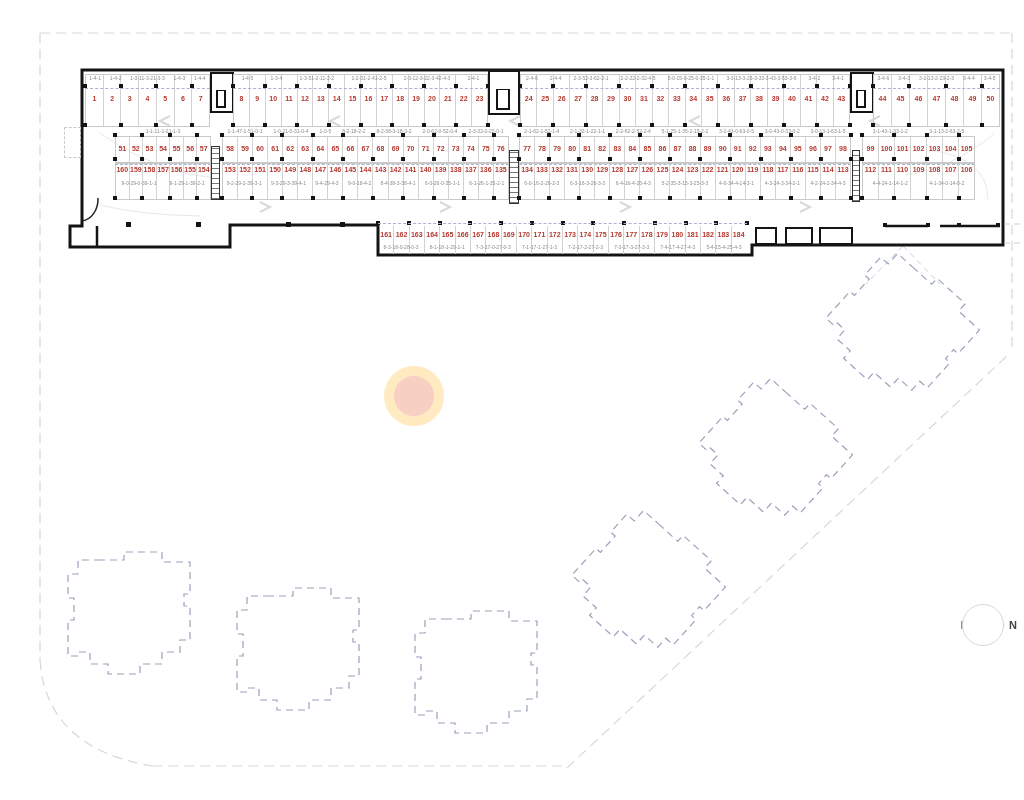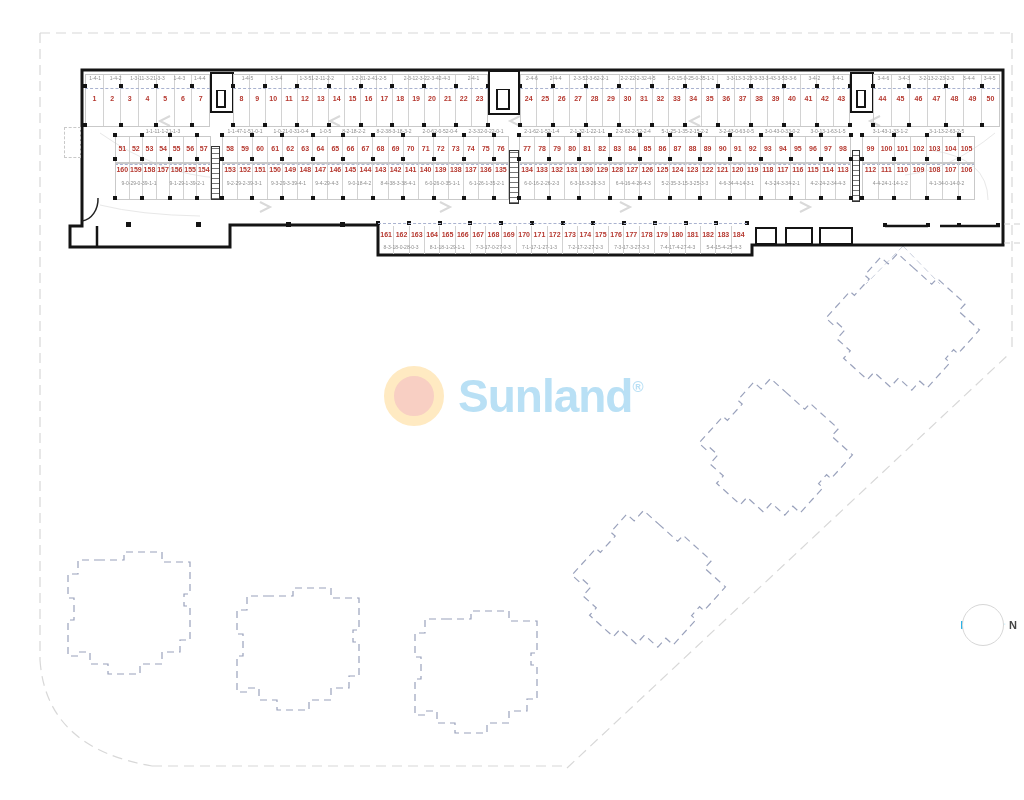--- a/index.html
+++ b/index.html
@@ -126,21 +126,20 @@
     </div>
 
   <div class="stairs" style="left:211px;top:146px;width:9px;height:54px;"></div>
   <div class="stairs" style="left:509px;top:150px;width:10px;height:54px;"></div>
   <div class="stairs" style="left:852px;top:150px;width:8px;height:52px;"></div>
 
   <div class="ramp-mark" style="left:64px;top:127px;width:17px;height:31px;"></div>
 
   <div id="logo">
     <div id="sun"></div>
-    <div id="logo-text"><span>Sunland</span><span id="logo-reg">®</span></div>
   </div>
 
   <div id="compass-circle"></div>
   <div id="compass-n">N</div>
 
   <div id="rows-host">
       <div class="grp" style="left: 85px; top: 74px; width: 125px; height: 53px;">
         <div class="stall">
           <span class="num" style="top: 46%;">1</span>
         </div>

